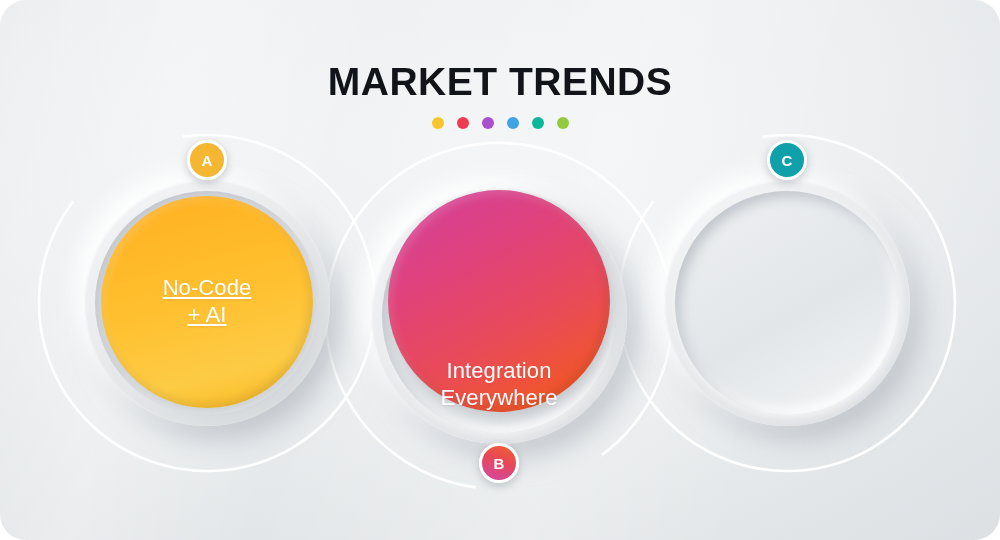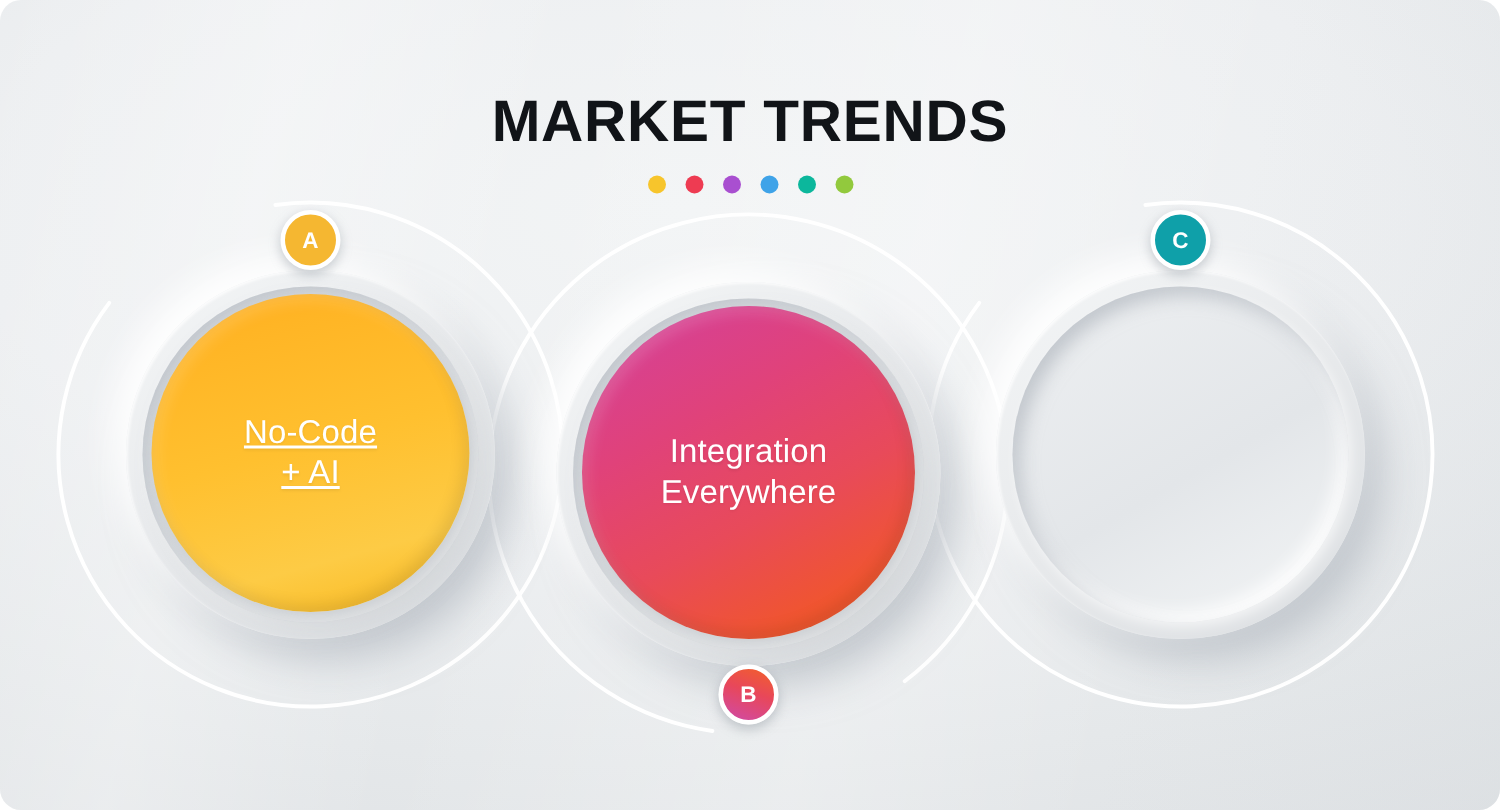--- a/index.html
+++ b/index.html
@@ -12,21 +12,21 @@
     height: 540px;
     overflow: hidden;
     font-family: "Liberation Sans", sans-serif;
   }
 
   
   #poster {
     position: relative;
     width: 1000px;
     height: 540px;
-    border-radius: 14px;
+    border-radius: 26px;
     overflow: hidden;
     background:
       radial-gradient(115% 95% at 46% 26%, #f2f4f5 0%, #edeff1 42%, #e5e8ea 72%, #dee1e4 100%);
   }
   
   #poster::before {
     content: "";
     position: absolute;
     inset: 0;
     background:
@@ -151,22 +151,22 @@
   #node-a .plate { left: 18px; top: 18px; width: 246px; height: 246px; }
   #node-a .rim   { left: 29px; top: 29px; width: 224px; height: 224px; }
   #node-a .disc  { left: 35px; top: 34px; width: 212px; height: 212px;
                    background: linear-gradient(165deg, #ffad1f 0%, #ffb525 16%, #ffc02f 48%, #fdcb45 78%, #f9b91f 100%); text-decoration: underline; }
   #node-a .badge { left: 121px; top: -22px; background: #f5b731; }
 
   
   #node-b { left: 353px; top: 170px; width: 292px; height: 292px; }
   #node-b .plate { left: 18px; top: 18px; width: 256px; height: 256px; }
   #node-b .rim   { left: 29px; top: 29px; width: 234px; height: 234px; }
-  #node-b .disc  { left: 35px; top: 34px; width: 222px; height: 222px;
-                   background: linear-gradient(152deg, #d04aa6 0%, #d8418f 14%, #e0427a 34%, #e84a5a 60%, #f0552f 84%, #f25c22 100%); }
+  #node-b .disc  { left: 35px; top: 20px; width: 222px; height: 222px;
+                   background: linear-gradient(152deg, #d04aa6 0%, #d8418f 14%, #e0427a 34%, #e84a5a 60%, #f0552f 84%, #f25c22 100%); align-items: flex-end; }
   #node-b .badge { left: 126px; top: 273px;
                    background: linear-gradient(200deg, #f2602a 0%, #e8475a 45%, #cf4aa8 100%); }
 
   
   #node-c { left: 646px; top: 162px; width: 282px; height: 282px; }
   #node-c .plate { left: 18px; top: 18px; width: 246px; height: 246px; }
   #node-c .rim   { left: 29px; top: 29px; width: 224px; height: 224px; }
   #node-c .disc  { left: 35px; top: 34px; width: 212px; height: 212px;
                    background: linear-gradient(160deg, #14a8ae 0%, #0fa3ab 30%, #0c9fa8 62%, #0a97a1 100%); }
   #node-c .badge { left: 121px; top: -22px; background: #0fa0a9; }

